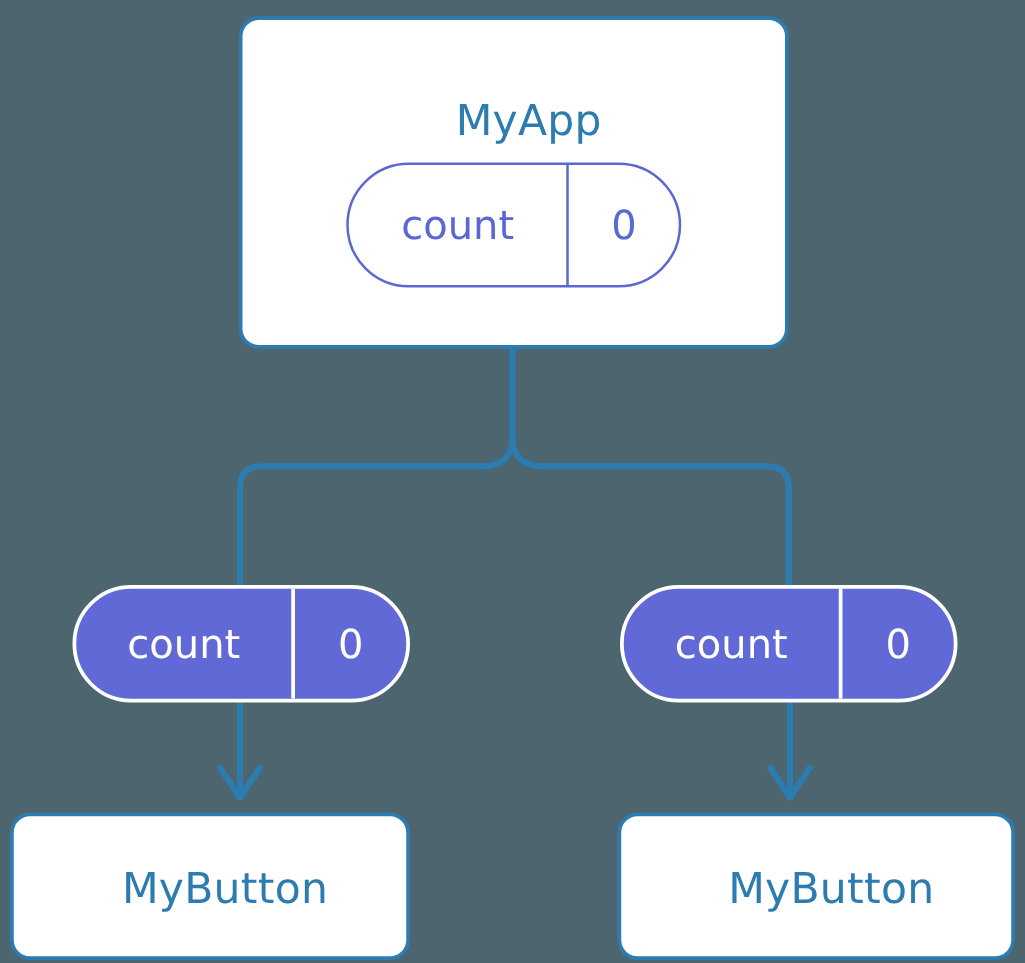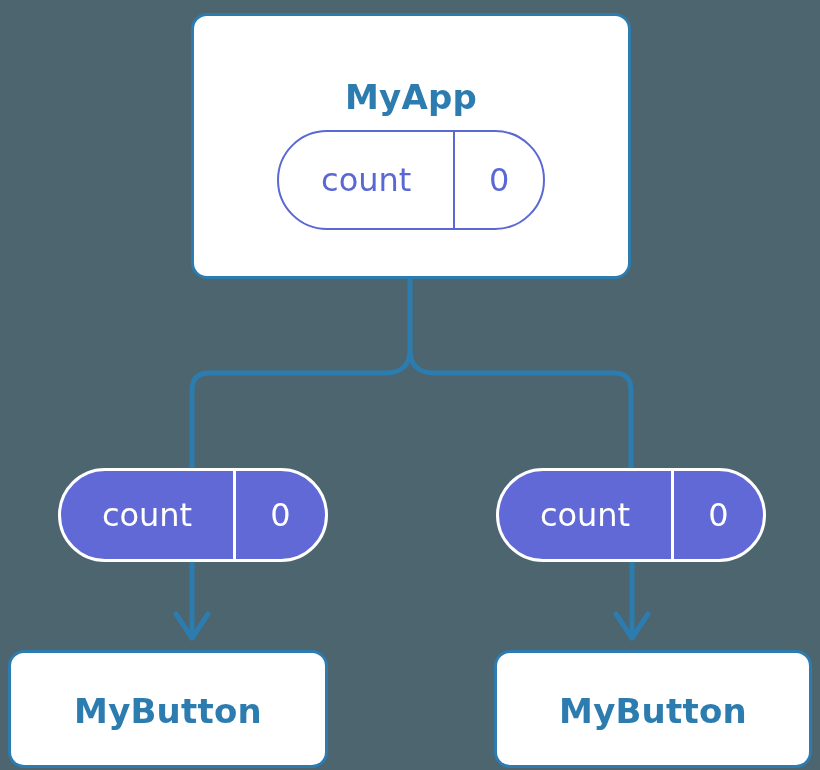--- a/index.html
+++ b/index.html
@@ -36,23 +36,24 @@
     border-radius: 16px;
     box-sizing: border-box;
   }
   .card-title {
     position: absolute;
     left: 0;
     width: 100%;
     text-align: center;
     color: #2c7cb0;
     font-size: 34px;
-    font-weight: 700;
+    font-weight: 400;
     letter-spacing: 0.2px;
     white-space: nowrap;
+    padding-left: 12px;
   }
   #card-myapp {
     left: 191px;
     top: 13px;
     width: 440px;
     height: 266px;
   }
   #card-myapp .card-title {
     top: 61px;
   }

